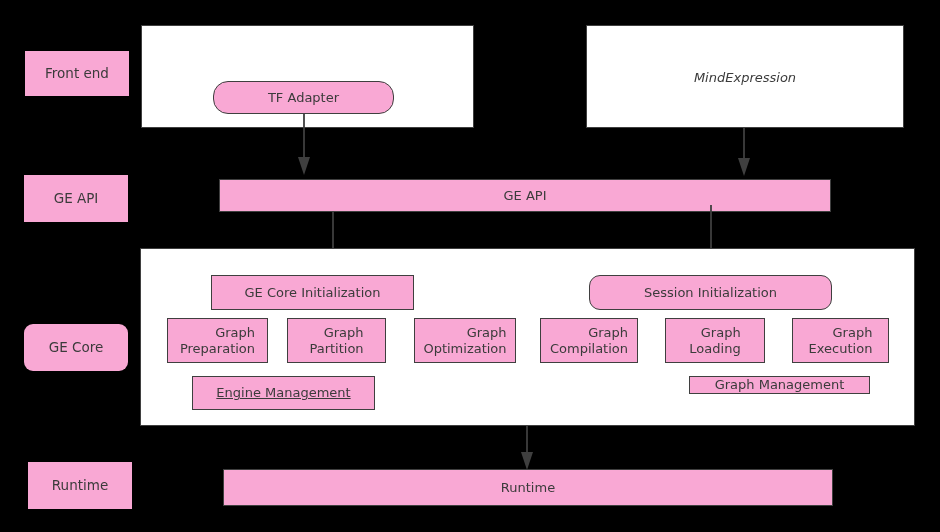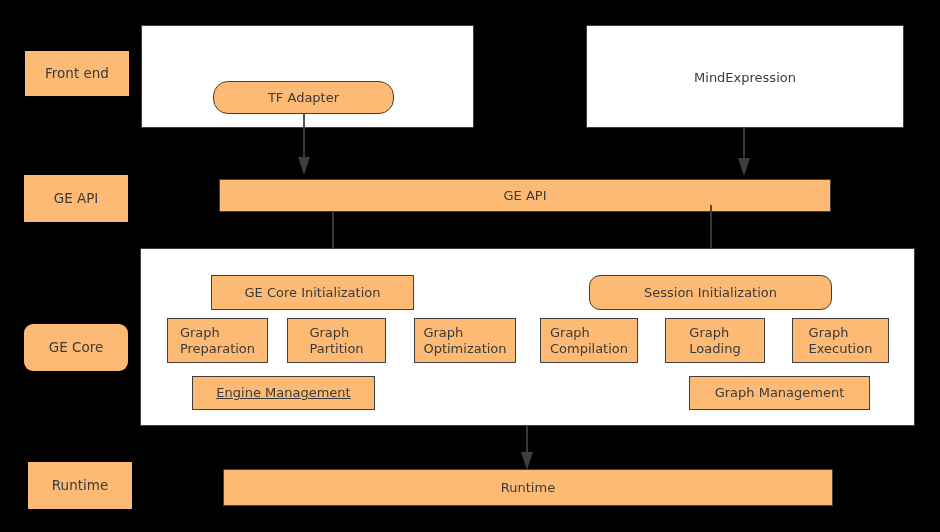--- a/index.html
+++ b/index.html
@@ -12,26 +12,26 @@
     position: relative;
     width: 940px;
     height: 532px;
     background: #000000;
     font-family: "DejaVu Sans", "Liberation Sans", sans-serif;
     overflow: hidden;
   }
   .box {
     position: absolute;
     box-sizing: border-box;
-    background: #fdba74;
+    background: #f9a8d4;
     color: #3b3b3b;
     display: flex;
     align-items: center;
     justify-content: center;
-    text-align: left;
+    text-align: right;
     line-height: 1.18;
     white-space: pre-line;
     font-size: 13px;
   }
   
   .rail-label {
     border: none;
     font-size: 13.5px;
   }
   
@@ -45,20 +45,21 @@
     background: #ffffff;
     border: 1.6px solid #3f3f3f;
   }
   .panel-title {
     position: absolute;
     left: 0;
     right: 0;
     text-align: center;
     color: #3b3b3b;
     font-size: 13px;
+    font-style: italic;
   }
   
   .arrow {
     position: absolute;
     overflow: visible;
   }
   .arrow line {
     stroke: #3f3f3f;
     stroke-width: 1.8;
   }
@@ -131,21 +132,21 @@
 
   <div class="box stroked" style="left:665px; top:318px; width:100px; height:45px;">Graph
 Loading</div>
 
   <div class="box stroked" style="left:792px; top:318px; width:97px; height:45px;">Graph
 Execution</div>
 
   <div class="box stroked" style="left:192px; top:376px; width:183px; height:34px;text-decoration:underline;">Engine Management</div>
 
 
-  <div class="box stroked" style="left:689px; top:376px; width:181px; height:34px;">Graph Management</div>
+  <div class="box stroked" style="left:689px; top:376px; width:181px; height:18px;">Graph Management</div>
 
   <svg class="arrow" style="left:519px; top:426px; width:18px; height:46px;">
     <line x1="8" y1="0" x2="8" y2="32"></line>
     <polygon points="2,26 14,26 8,44"></polygon>
   </svg>
 
   <div class="box stroked" style="left:223px; top:469px; width:610px; height:37px;">Runtime</div>
 
 </div>
 

